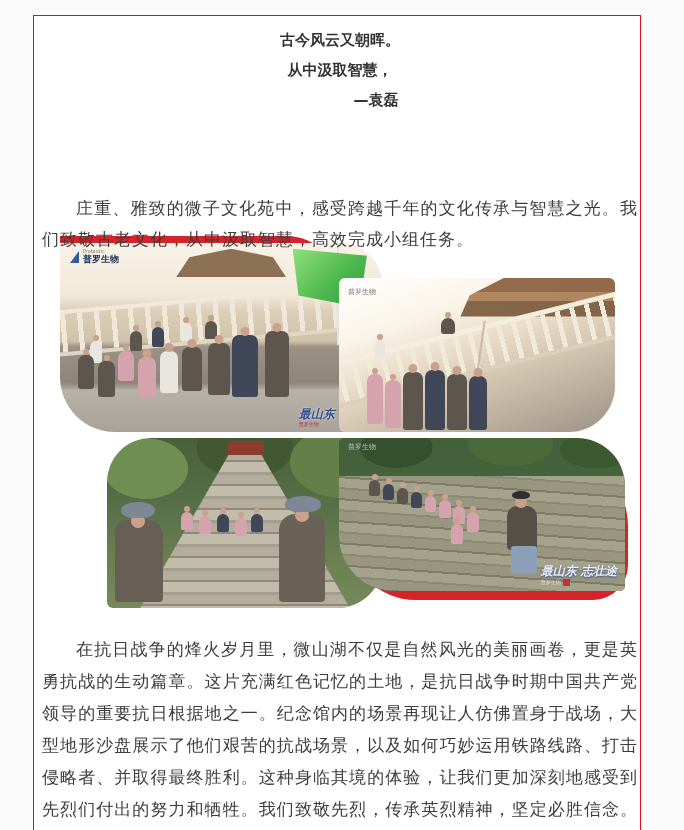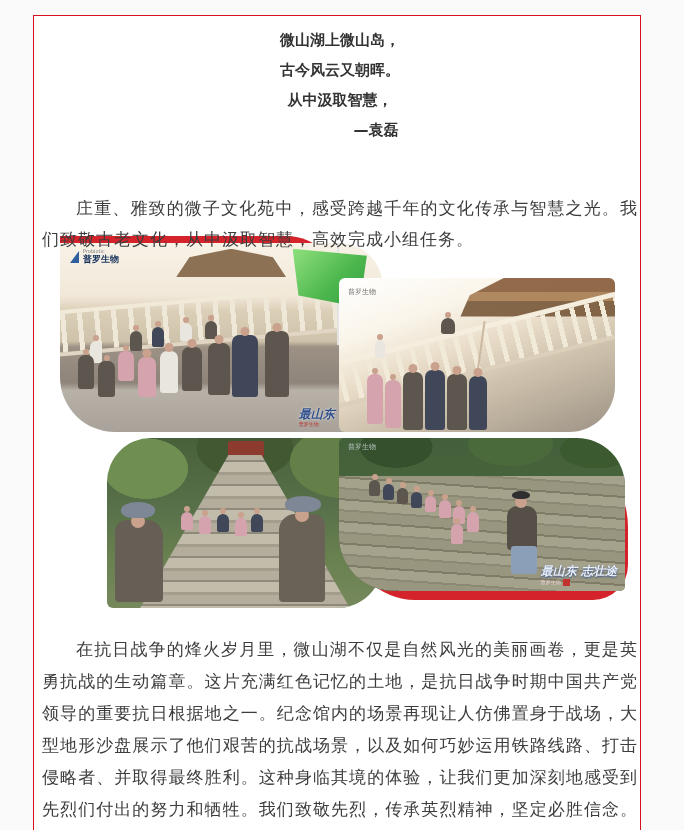--- a/index.html
+++ b/index.html
@@ -130,21 +130,20 @@
   .seal{display:inline-block;width:7px;height:7px;background:#c2332f;vertical-align:middle;margin-left:2px;}
 </style>
 </head>
 <body>
 
 <div class="page">
 
   <div class="red-frame"></div>
 
   <div class="poem">
-    <div>微山湖上微山岛，</div>
     <div>古今风云又朝晖。</div>
     <div>从中汲取智慧，</div>
     <div class="poem-sig">—袁磊</div>
   </div>
 
   <p class="para" id="para-intro">庄重、雅致的微子文化苑中，感受跨越千年的文化传承与智慧之光。我们致敬古老文化，从中汲取智慧，高效完成小组任务。</p>
 
   <div class="collage">
 
     <div class="arc-deco"></div>

